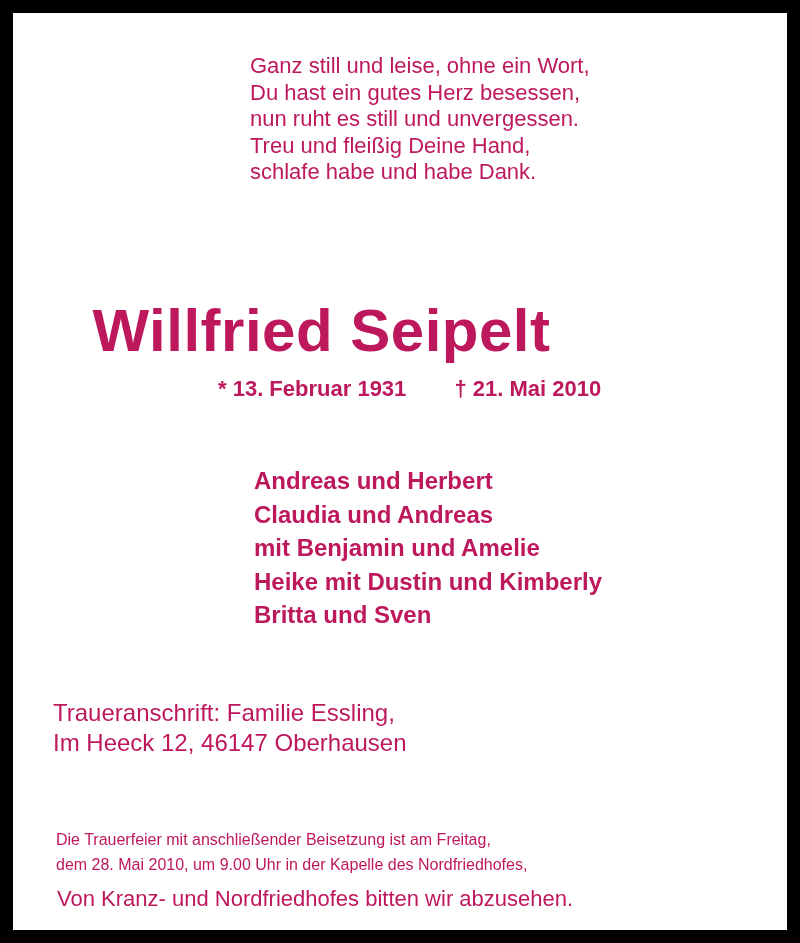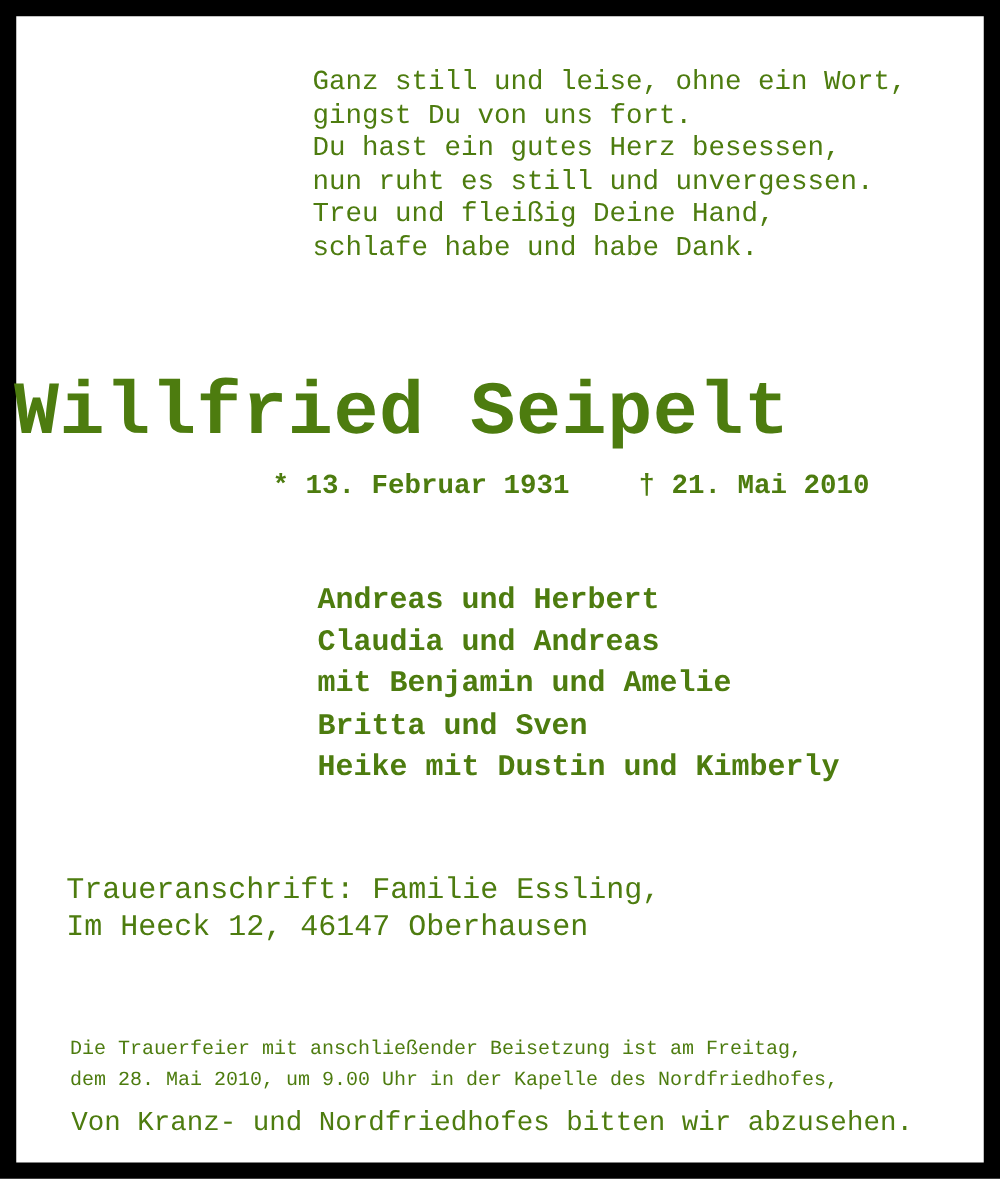--- a/index.html
+++ b/index.html
@@ -1,58 +1,57 @@
 <!DOCTYPE html>
 <html><head>
 <meta charset="utf-8">
 <style>
   html, body { margin: 0; padding: 0; }
   body { width: 800px; height: 943px; background: #000; position: relative; overflow: hidden; }
   .page { position: absolute; left: 13px; top: 13px; width: 774px; height: 917px; background: #fff; }
-  .serif { font-family: Liberation Mono, monospace; color: #4d7c0f; }
+  .serif { font-family: Liberation Sans, sans-serif; color: #be185d; }
   .poem { position: absolute; left: 237px; top: 40px; font-size: 22px; line-height: 26.5px; }
   .poem div { white-space: nowrap; }
   .name { position: absolute; left: 0; width: 643px; top: 283px; text-align: center; font-size: 60px; font-weight: bold; line-height: 70px; margin-left: -13px; letter-spacing: 0.5px; }
   .dates { position: absolute; top: 363px; left: 205px; font-size: 22px; font-weight: bold; white-space: nowrap; }
   .dates span { display: inline-block; }
   .dates .death { margin-left: 42px; }
   .family { position: absolute; left: 241px; top: 451px; font-size: 24px; font-weight: bold; line-height: 33.5px; }
   .family div { white-space: nowrap; }
   .address { position: absolute; left: 40px; top: 685px; font-size: 24px; line-height: 30px; }
   .address div { white-space: nowrap; }
   .ceremony { position: absolute; left: 43px; top: 814px; font-size: 16px; line-height: 25px; }
   .ceremony div { white-space: nowrap; }
   .note { position: absolute; left: 44px; top: 873px; font-size: 22px; line-height: 25px; white-space: nowrap; }
 </style>
 </head>
 <body>
 
 <div class="page">
   <div class="poem serif">
     <div>Ganz still und leise, ohne ein Wort,</div>
-    <div>gingst Du von uns fort.</div>
     <div>Du hast ein gutes Herz besessen,</div>
     <div>nun ruht es still und unvergessen.</div>
     <div>Treu und fleißig Deine Hand,</div>
     <div>schlafe habe und habe Dank.</div>
   </div>
 
   <div class="name serif">Willfried Seipelt</div>
 
   <div class="dates serif">
     <span>* 13. Februar 1931</span>
     <span class="death">† 21. Mai 2010</span>
   </div>
 
   <div class="family serif">
     <div>Andreas und Herbert</div>
     <div>Claudia und Andreas</div>
     <div>mit Benjamin und Amelie</div>
+    <div>Heike mit Dustin und Kimberly</div>
     <div>Britta und Sven</div>
-    <div>Heike mit Dustin und Kimberly</div>
   </div>
 
   <div class="address serif">
     <div>Traueranschrift: Familie Essling,</div>
     <div>Im Heeck 12, 46147 Oberhausen</div>
   </div>
 
   <div class="ceremony serif">
     <div>Die Trauerfeier mit anschließender Beisetzung ist am Freitag,</div>
     <div>dem 28. Mai 2010, um 9.00 Uhr in der Kapelle des Nordfriedhofes,</div>

